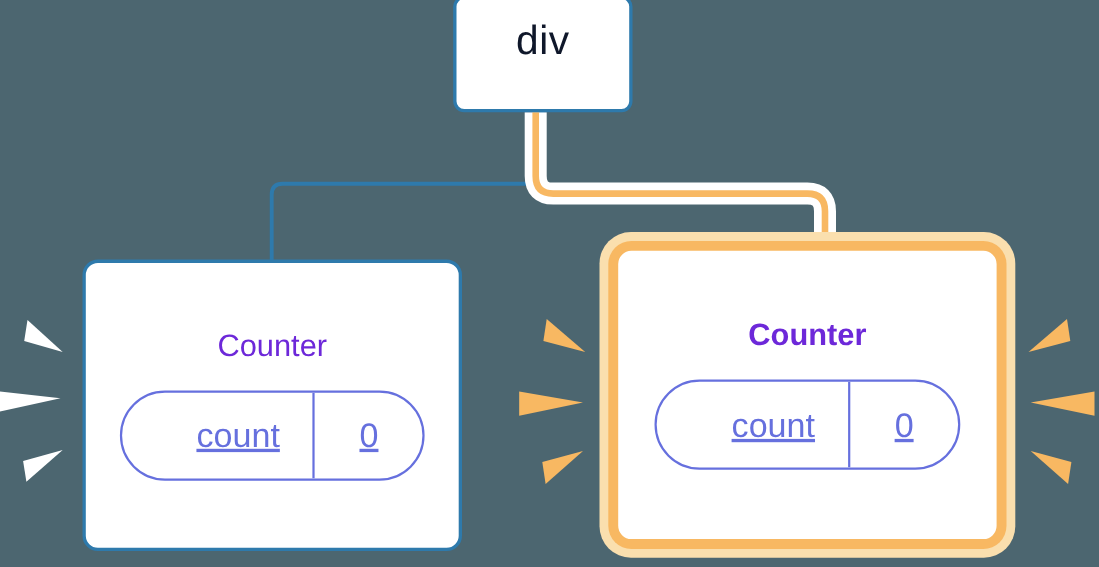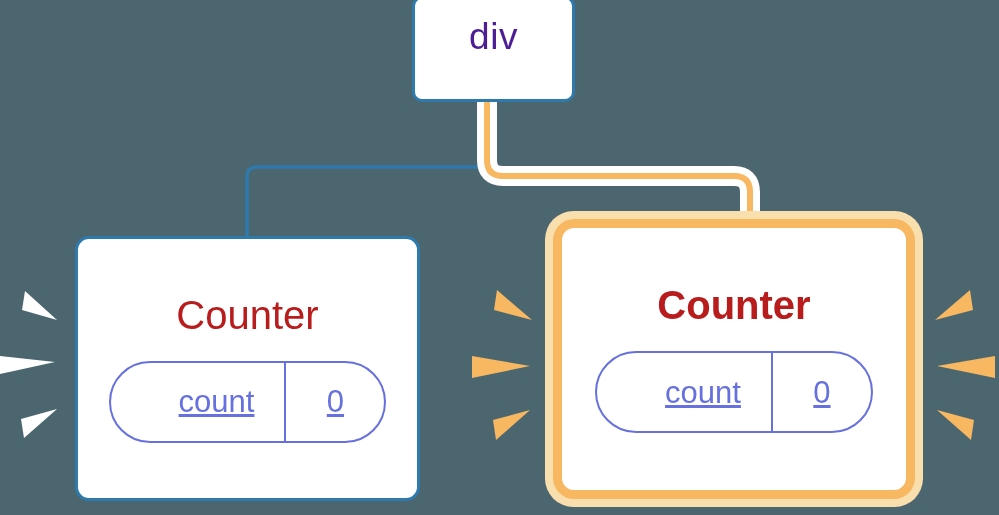--- a/index.html
+++ b/index.html
@@ -42,21 +42,21 @@
     left: 412px;
     top: -4px;
     width: 163px;
     height: 106px;
     border: 3px solid #2e7aac;
     border-radius: 10px;
     z-index: 6;
   }
   #div-node .node-title {
     font-size: 37px;
-    color: #4c1d95;
+    color: #0f172a;
     letter-spacing: 0.5px;
     line-height: 1;
   }
   
   #counter-left {
     left: 75px;
     top: 236px;
     width: 345px;
     height: 265px;
     border: 3px solid #2e7aac;
@@ -67,22 +67,22 @@
     left: 562px;
     top: 228px;
     width: 344px;
     height: 262px;
     border: 3px solid #ffffff;
     border-radius: 12px;
     z-index: 5;
     box-shadow: 0 0 0 9px #f8b862, 0 0 0 17px #fadfae;
   }
   .node-title {
-    font-size: 40px;
-    color: #b91c1c;
+    font-size: 28px;
+    color: #6d28d9;
     line-height: 1;
     margin-bottom: 26px;
   }
   #counter-left .node-title { font-weight: 400; }
   #counter-right .node-title { font-weight: 700; }
 
   .state-pill {
     display: flex;
     align-items: stretch;
     border: 2px solid #6670de;

